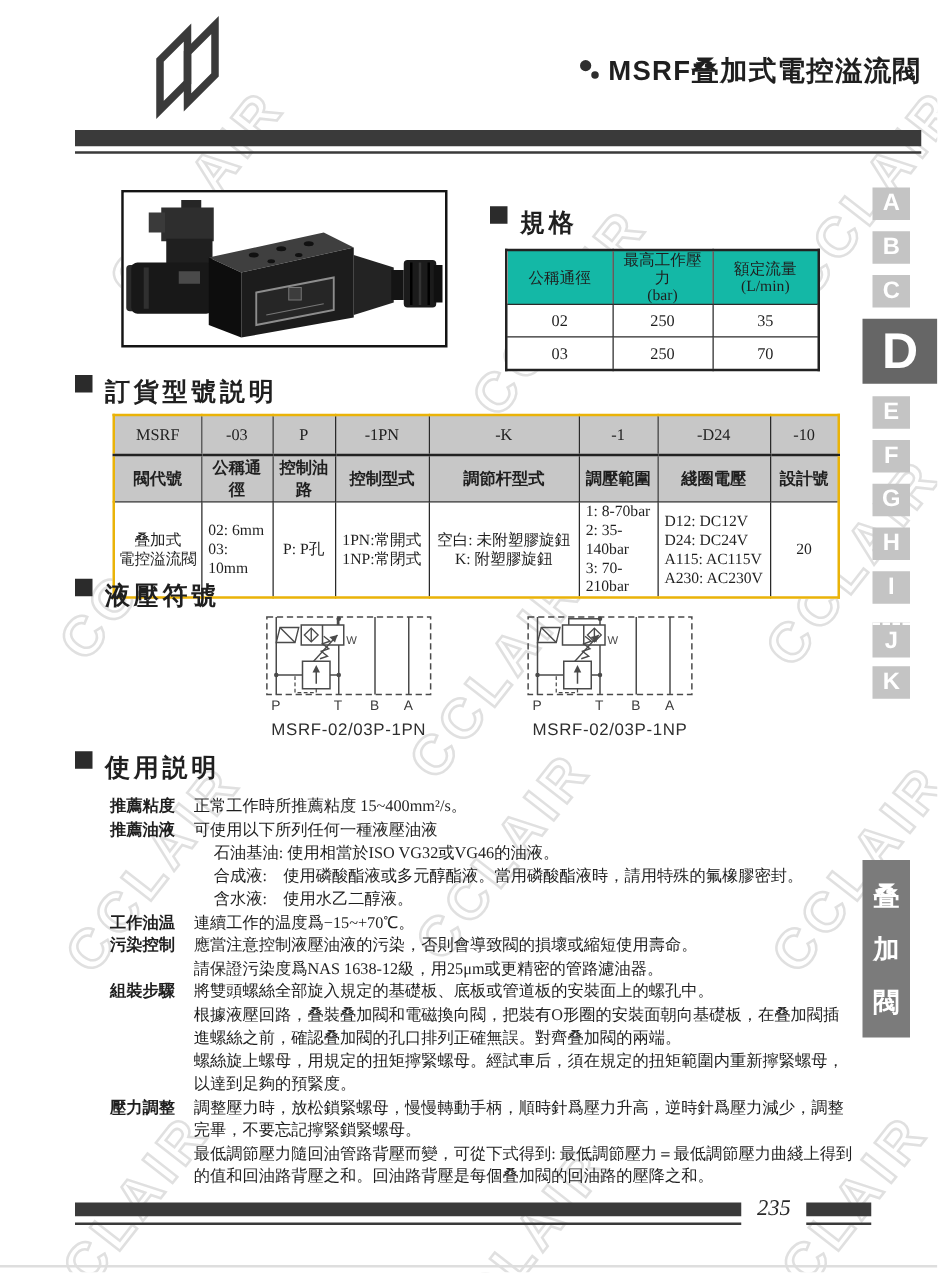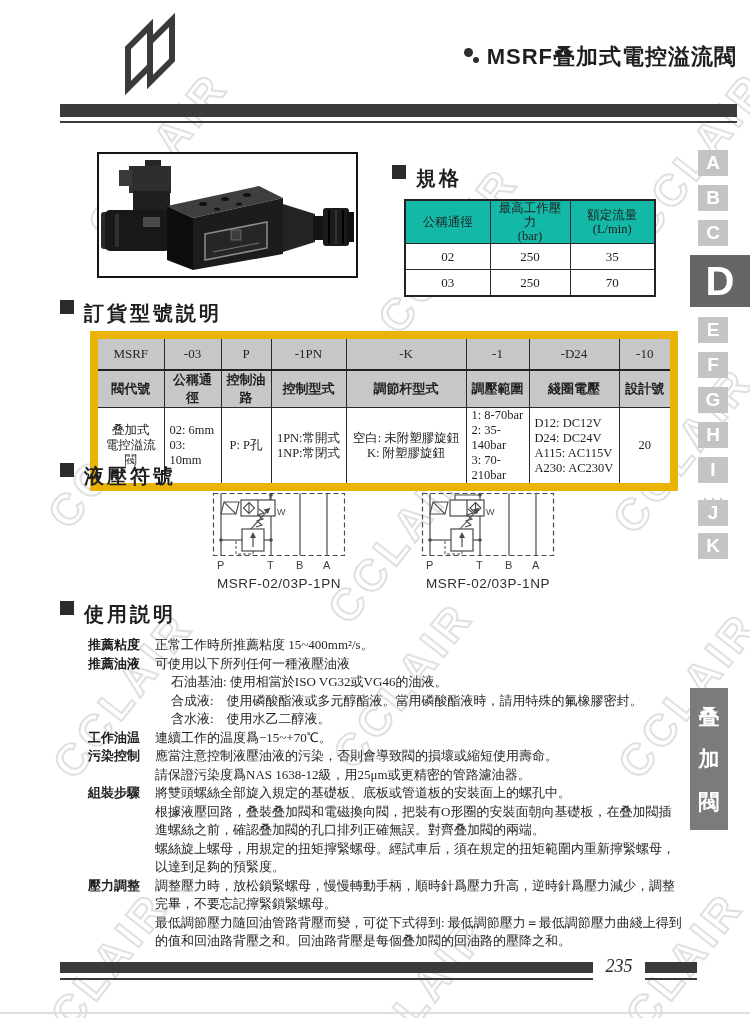--- a/index.html
+++ b/index.html
@@ -27,21 +27,21 @@
   .photo{position:absolute;left:97px;top:152px;width:257px;height:122px;border:2px solid #141414;
       background:#fff;z-index:2;}
   
   table{border-collapse:collapse;table-layout:fixed;z-index:2;position:absolute;background:#fff;}
   td,th{border:1px solid #2a2a2a;padding:0 3px;text-align:center;font-weight:normal;overflow:hidden;}
   .specs-table{left:404px;top:199px;width:250px;font-size:13px;}
   .specs-table th{background:#14b8a6;height:35px;font-size:12.5px;line-height:14px;}
   .specs-table td{height:25px;}
   .specs-table,.specs-table th,.specs-table td{border-color:#2a2a2a;}
   .specs-table{border:2px solid #222;}
-  .ord-table{left:90px;top:331px;width:582px;font-size:12.5px;border:8px solid #eab308;}
+  .ord-table{left:90px;top:331px;width:582px;font-size:12.5px;border:2px solid #eab308;}
   .ord-table .code td{background:#c7c7c7;height:30px;font-size:13px;}
   .ord-table .code td{border-bottom:2.5px solid #222;}
   .ord-table .lbl td{background:#c7c7c7;height:27px;font-weight:bold;font-size:13px;}
   .ord-table .val td{height:54px;line-height:15px;vertical-align:middle;}
   .ord-table .val td.lft{text-align:left;padding-left:5px;}
   .cl{display:block;}
   
   .diagram{position:absolute;width:150px;z-index:2;}
   .diagram svg{display:block;}
   .ports{position:relative;height:15px;font-family:"Liberation Sans",sans-serif;font-size:11px;color:#3c3c3c;}

